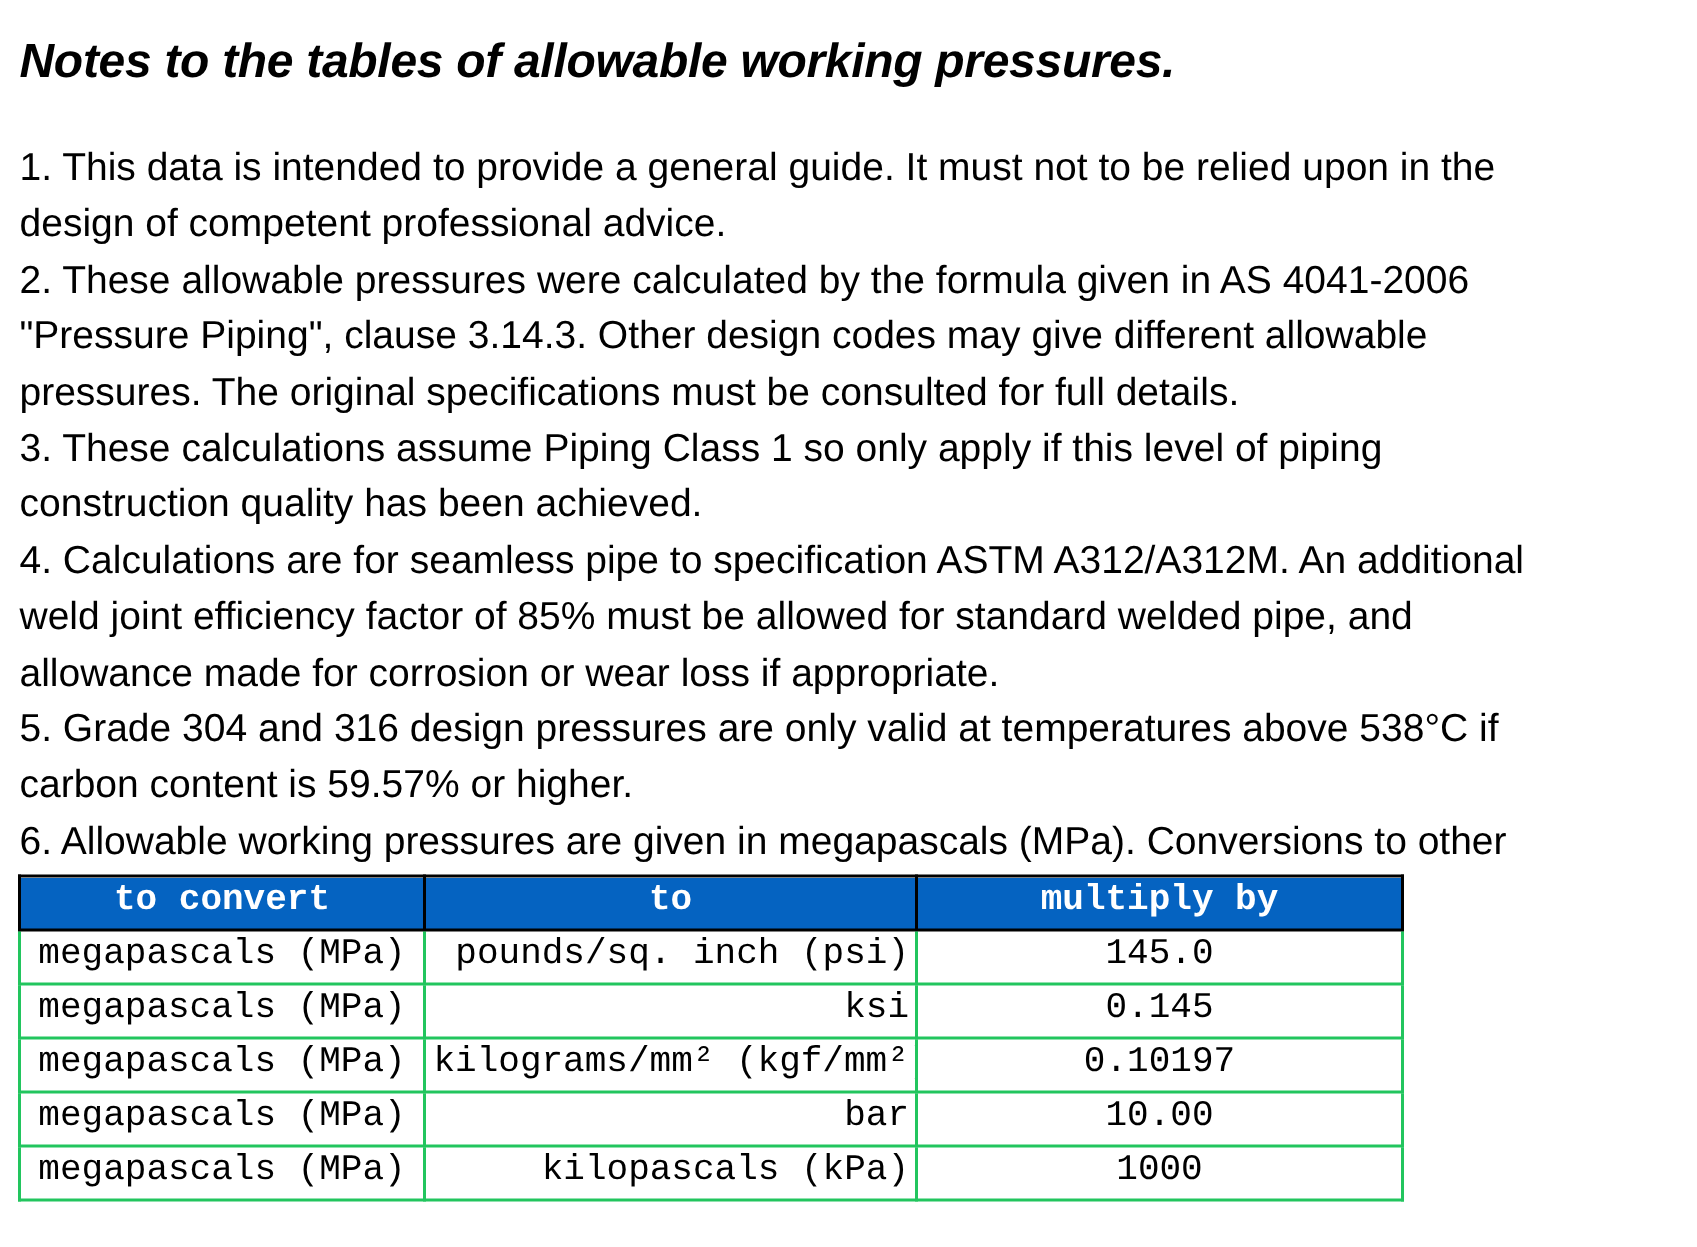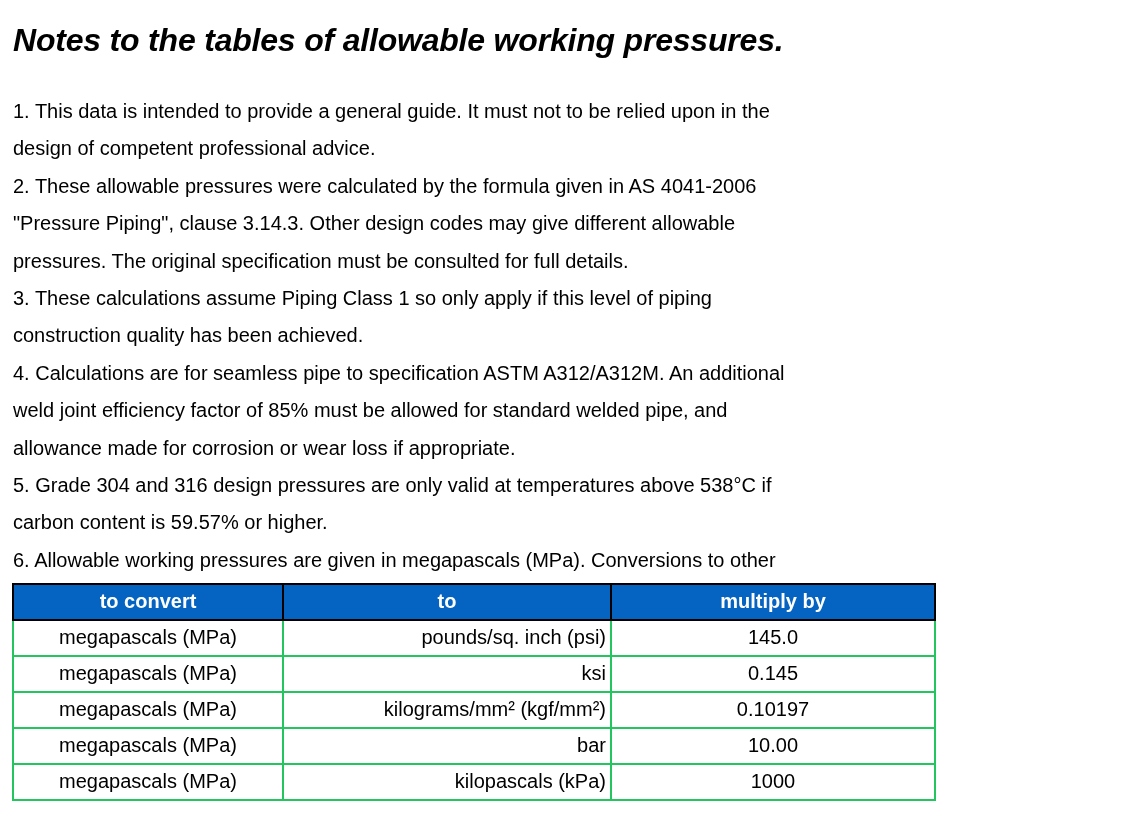--- a/index.html
+++ b/index.html
@@ -33,21 +33,21 @@
     letter-spacing: -0.2px;
     white-space: nowrap;
   }
   .notes {
     position: absolute;
     left: 13px;
     top: 93px;
     width: 1110px;
   }
   .note {
-    font-size: 20px;
+    font-size: 26px;
     line-height: 37.4px;
     text-align: left;
   }
   .note .ln {
     display: block;
     white-space: nowrap;
   }
   
   .conv-table {
     position: absolute;
@@ -56,27 +56,28 @@
     width: 922px;
     border-collapse: collapse;
     table-layout: fixed;
   }
   .conv-table col.c1 { width: 270px; }
   .conv-table col.c2 { width: 328px; }
   .conv-table col.c3 { width: 324px; }
   .conv-table th,
   .conv-table td {
     border: 2px solid #22c55e;
-    font-size: 20px;
+    font-size: 24px;
     line-height: 30px;
     height: 30px;
     padding: 1px 4px 3px 4px;
     box-sizing: border-box;
     overflow: hidden;
     white-space: nowrap;
+    font-family: Liberation Mono, monospace;
   }
   .conv-table thead th {
     background: #0563C1;
     color: #ffffff;
     font-weight: bold;
     text-align: center;
     border-color: #000000;
     height: 32px;
   }
   .conv-table td.col-from {
@@ -102,21 +103,21 @@
   <div class="notes">
 
     <div class="note">
       <span class="ln">1. This data is intended to provide a general guide. It must not to be relied upon in the</span>
       <span class="ln">design of competent professional advice.</span>
     </div>
 
     <div class="note">
       <span class="ln">2. These allowable pressures were calculated by the formula given in AS 4041-2006</span>
       <span class="ln">"Pressure Piping", clause 3.14.3. Other design codes may give different allowable</span>
-      <span class="ln">pressures. The original specification must be consulted for full details.</span>
+      <span class="ln">pressures. The original specifications must be consulted for full details.</span>
     </div>
 
     <div class="note">
       <span class="ln">3. These calculations assume Piping Class 1 so only apply if this level of piping</span>
       <span class="ln">construction quality has been achieved.</span>
     </div>
 
     <div class="note">
       <span class="ln">4. Calculations are for seamless pipe to specification ASTM A312/A312M. An additional</span>
       <span class="ln">weld joint efficiency factor of 85% must be allowed for standard welded pipe, and</span>

